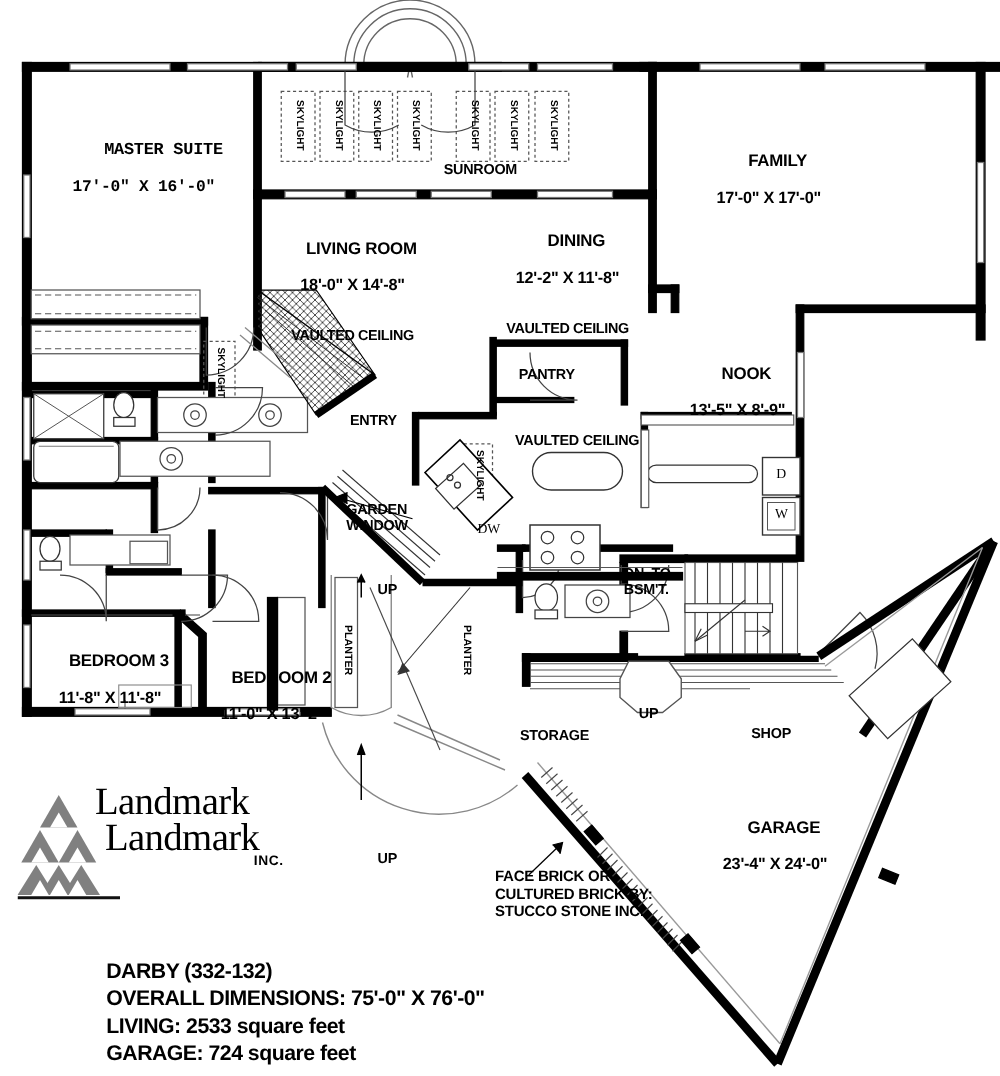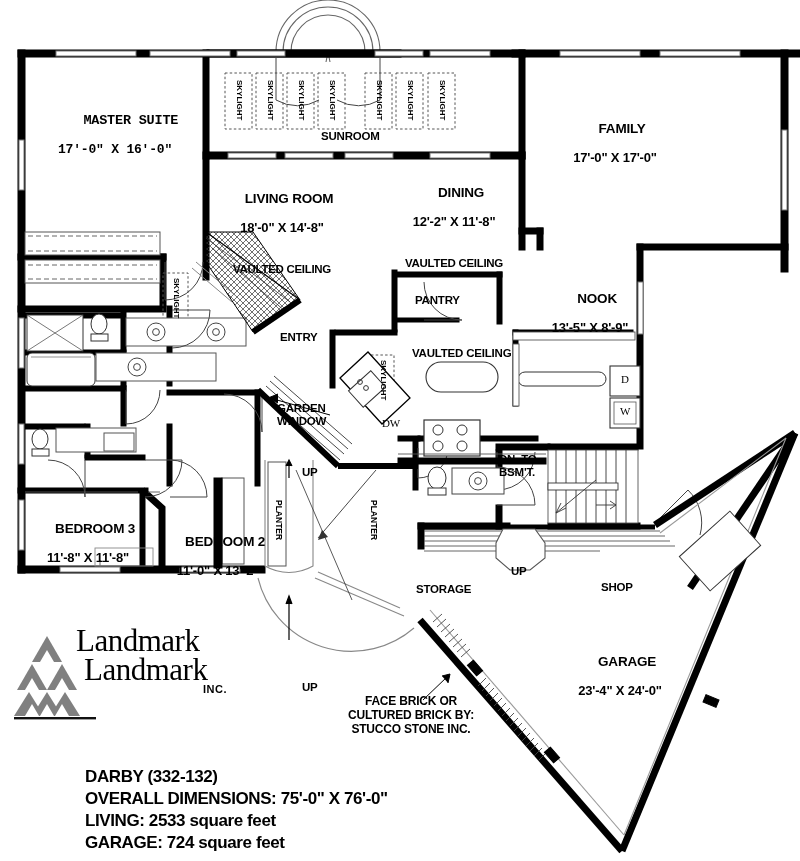--- a/index.html
+++ b/index.html
@@ -14,21 +14,21 @@
   .rm{font-size:13.5px;text-align:center;}
   .rm .dim{font-size:13px;display:block;}
   .rm .vc{font-size:11.5px;display:block;letter-spacing:-0.3px;}
   .sm{font-size:11.5px;}
   .sky{font-size:8px;transform-origin:center center;
         writing-mode:vertical-rl;text-orientation:mixed;letter-spacing:0px;
         font-weight:700;}
   .planter{font-size:8.5px;writing-mode:vertical-rl;text-orientation:mixed;
            letter-spacing:0px;font-weight:700;}
   .dwl{font-family:"Liberation Serif",serif;font-size:11px;font-weight:400;}
-  .blk{font-size:12px;line-height:1.18;text-align:center;font-weight:700;}
+  .blk{font-size:12px;line-height:1.18;text-align:left;font-weight:700;margin-left:48px;}
 
   
   #titleblock{position:absolute;left:85px;top:766px;font-size:17px;
     font-weight:700;line-height:1.30;letter-spacing:-0.4px;
     font-family:"Liberation Sans",sans-serif;}
   #titleblock div{white-space:pre;}
 
   
   #logo{position:absolute;left:14px;top:628px;width:215px;height:92px;text-decoration:underline;}
   #logo svg{position:absolute;left:0;top:0;}
@@ -465,21 +465,21 @@
   <div class="lbl rm" style="left:150px;top:521px;width:136px;">
     <span>BEDROOM 2</span>
     <span class="dim">11'-0" X 13'-2"</span>
   </div>
 
   <div class="lbl rm" style="left:545px;top:641px;width:150px;">
     <span>GARAGE</span>
     <span class="dim">23'-4" X 24'-0"</span>
   </div>
 
-  <div class="lbl sm" style="left:321px;top:130px;text-align:right;">SUNROOM</div>
+  <div class="lbl sm" style="left:355px;top:130px;text-align:right;">SUNROOM</div>
   <div class="lbl sm" style="left:415px;top:294px;">PANTRY</div>
   <div class="lbl sm" style="left:280px;top:331px;">ENTRY</div>
   <div class="lbl sm" style="left:412px;top:347px;">VAULTED CEILING</div>
   <div class="lbl sm" style="left:416px;top:583px;text-align:center;">STORAGE</div>
   <div class="lbl sm" style="left:601px;top:581px;">SHOP</div>
 
   <div class="lbl sm" style="left:277px;top:402px;line-height:1.12;">GARDEN<br>WINDOW</div>
   <div class="lbl sm" style="left:499px;top:453px;line-height:1.12;">DN. TO<br>BSM'T.</div>
 
   <div class="lbl sm" style="left:302px;top:466px;">UP</div>

